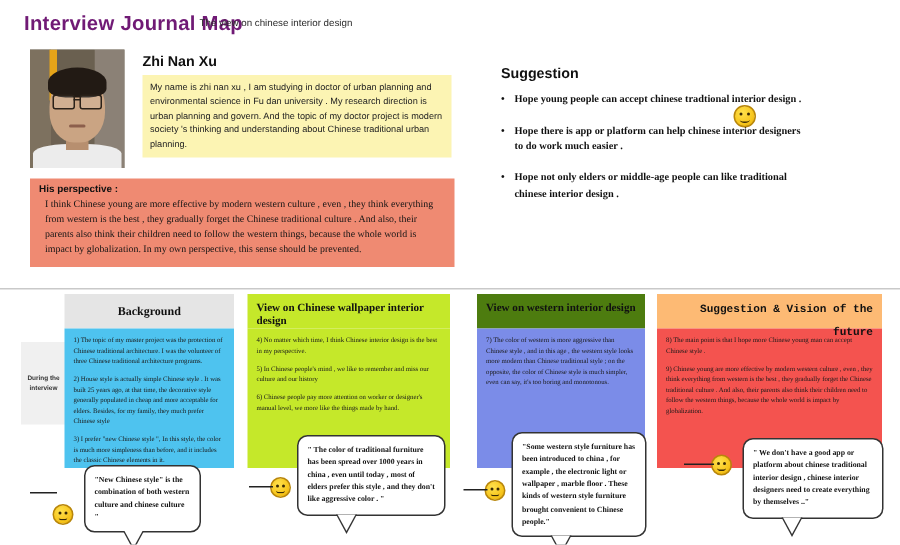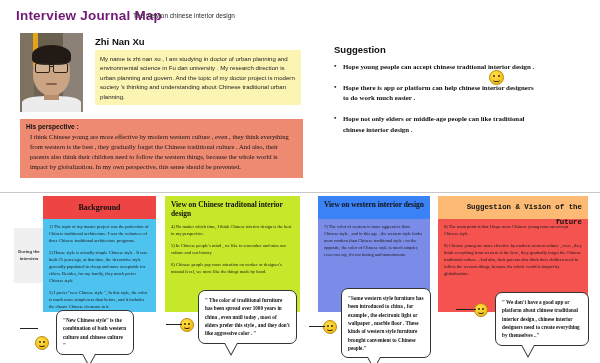--- a/index.html
+++ b/index.html
@@ -129,31 +129,31 @@
   }
   .col-body{
     padding:5px 6px;box-sizing:border-box;
     font-size:4.5px;line-height:1.55;color:#1a1a1a;
     font-family:"Liberation Serif",serif;
   }
   .col-body p{margin:0 0 5px 0;}
 
   
   .col1{left:43px;width:113px;}
-  .col1 .col-head{background:#ef4444;font-size:8px;text-align:center;height:23px;line-height:15px;}
+  .col1 .col-head{background:#e5e5e5;font-size:8px;text-align:center;height:23px;line-height:15px;}
   .col1 .col-body{background:#4ec3ef;height:93px;}
 
   
   .col2{left:165px;width:135px;}
   .col2 .col-head{background:#c5e82a;font-size:7.4px;height:23px;line-height:1.25;}
   .col2 .col-body{background:#c5e82a;height:93px;}
 
   
   .col3{left:318px;width:112px;}
-  .col3 .col-head{background:#3b82f6;font-size:7.4px;height:23px;line-height:1.25;}
+  .col3 .col-head{background:#4d7c0f;font-size:7.4px;height:23px;line-height:1.25;}
   .col3 .col-body{background:#7b8ce8;height:93px;}
 
   
   .col4{left:438px;width:150px;}
   .col4 .col-head{background:#fdba74;font-size:7.4px;height:23px;text-align:right;line-height:15px;font-family:Liberation Mono, monospace;}
   .col4 .col-body{background:#f4534f;height:93px;}
 
   
   .bubble{
     position:absolute;background:#fff;border:1.1px solid #333;border-radius:7px;
@@ -247,21 +247,21 @@
   </div>
   <div class="connector cn1"></div>
   <span class="emoji emoji-c1">
     <span class="eye l"></span>
     <span class="eye r"></span>
     <span class="smile"></span>
   </span>
   <div class="bubble b1">"New Chinese style" is the combination of both western culture and chinese culture "</div>
 
   <div class="col col2">
-    <div class="col-head">View on Chinese traditonal interior design</div>
+    <div class="col-head">View on Chinese wallpaper interior design</div>
     <div class="col-body">
       <p>4) No matter which time, I think Chinese interior design is the best in my perspective.</p>
       <p>5) In Chinese people's mind , we like to remember and miss  our culture  and our history</p>
       <p>6) Chinese people pay more attention on worker or designer's manual level, we more like the things made by hand.</p>
     </div>
   </div>
   <div class="connector cn2"></div>
   <span class="emoji emoji-c2">
     <span class="eye l"></span>
     <span class="eye r"></span>

